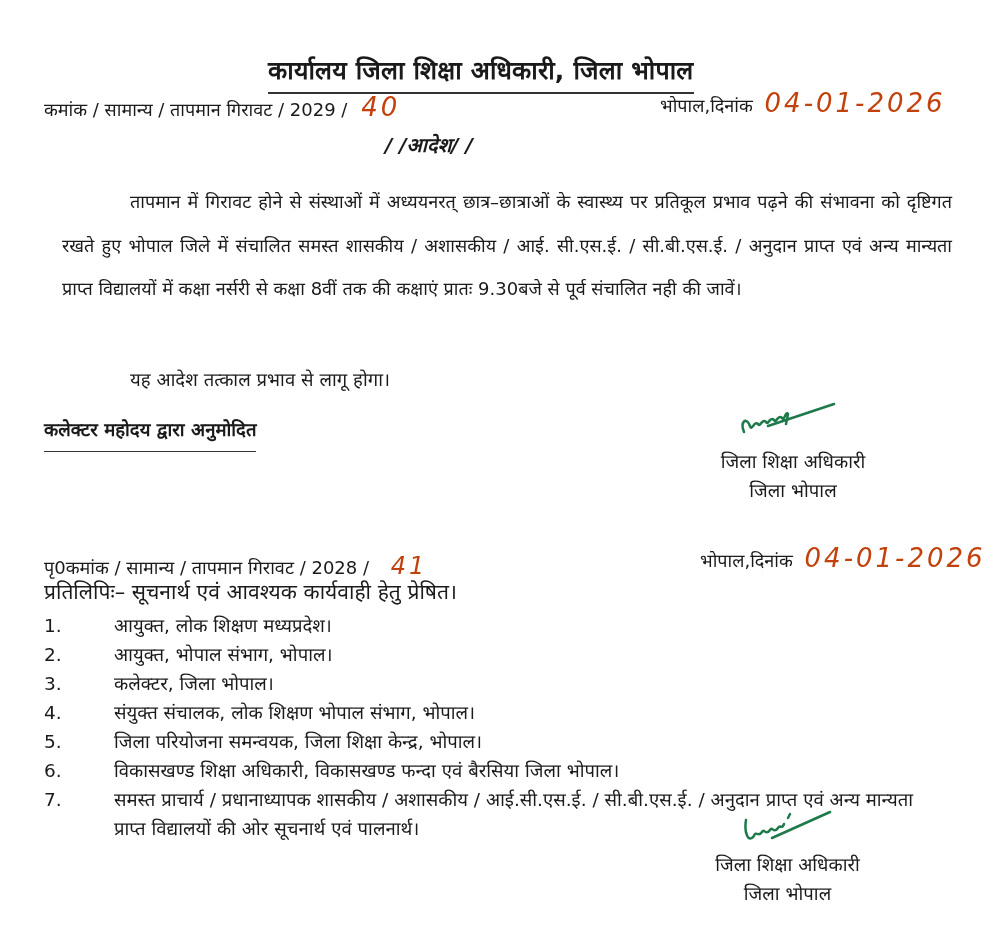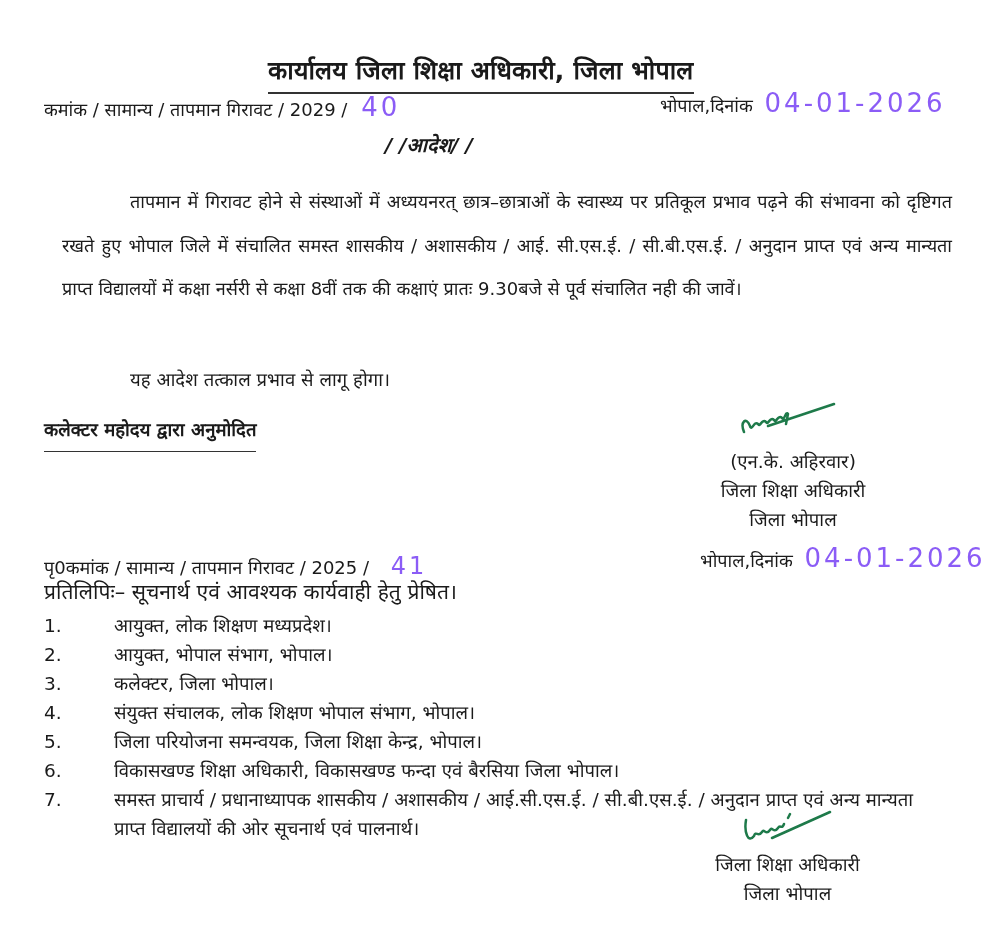--- a/index.html
+++ b/index.html
@@ -8,22 +8,22 @@
     font-family: "DejaVu Sans", "Liberation Sans", sans-serif;
     color: #1a1a1a;
   }
   .abs { position: absolute; white-space: nowrap; }
   .title {
     left: 268px; top: 52px; font-size: 25px; font-weight: bold;
     border-bottom: 2px solid #333; padding-bottom: 6px; letter-spacing: 0.2px;
   }
   .ref { font-size: 18px; }
   .hand {
-    font-family: "DejaVu Sans", sans-serif; 
-    color: #8b5cf6; font-size: 26px; letter-spacing: 3px;
+    font-family: "DejaVu Sans", sans-serif; font-style: italic;
+    color: #c2410c; font-size: 26px; letter-spacing: 3px;
   }
   .order-head { left: 385px; top: 131px; font-size: 20px; font-weight: bold; font-style: italic; }
   .para {
     position: absolute; left: 62px; width: 890px;
     font-size: 18px; line-height: 43.5px; text-align: justify;
     text-indent: 68px; top: 180px;
   }
   .para2 { position: absolute; left: 130px; top: 366px; font-size: 18.5px; }
   .approved {
     left: 44px; top: 416px; font-size: 18.5px; font-weight: bold;
@@ -61,32 +61,31 @@
 <div class="para">तापमान में गिरावट होने से संस्थाओं में अध्ययनरत् छात्र–छात्राओं के स्वास्थ्य पर प्रतिकूल प्रभाव पढ़ने की संभावना को दृष्टिगत रखते हुए भोपाल जिले में संचालित समस्त शासकीय / अशासकीय / आई. सी.एस.ई. / सी.बी.एस.ई. / अनुदान प्राप्त एवं अन्य मान्यता प्राप्त विद्यालयों में कक्षा नर्सरी से कक्षा 8वीं तक की कक्षाएं प्रातः 9.30बजे से पूर्व संचालित नही की जावें।</div>
 
 <div class="para2">यह आदेश तत्काल प्रभाव से लागू होगा।</div>
 
 <div class="abs approved">कलेक्टर महोदय द्वारा अनुमोदित</div>
 
 <svg class="signature" style="left:738px; top:402px;" width="100" height="46" viewBox="0 0 100 46">
   <path d="M6 30 C2 20, 8 14, 12 24 C14 30, 16 18, 20 22 C22 26, 24 16, 28 20 C30 24, 32 14, 36 18 C38 22, 40 12, 44 16 C46 20, 48 8, 50 12 L48 22 M30 24 L96 2" fill="none" stroke="#1e7a4a" stroke-width="2.5" stroke-linecap="round"></path>
 </svg>
 <div class="sig-block sig1">
-  <div>(एन.के. अहिरवार)</div>
   <div>जिला शिक्षा अधिकारी</div>
   <div>जिला भोपाल</div>
 </div>
 
 <div class="abs date2-label">
   <span>भोपाल,दिनांक</span>
   <span class="hand" style="margin-left:6px;">04-01-2026</span>
 </div>
 
 <div class="abs cc-ref">
-  <span>पृ0कमांक / सामान्य / तापमान गिरावट / 2025 /</span>
+  <span>पृ0कमांक / सामान्य / तापमान गिरावट / 2028 /</span>
   <span class="hand" style="margin-left:16px; font-size:24px;">41</span>
 </div>
 
 <div class="abs cc-intro">प्रतिलिपिः– सूचनार्थ एवं आवश्यक कार्यवाही हेतु प्रेषित।</div>
 
 <div class="cc-list">
   <div class="cc-item">
     <span class="cc-num">1.</span>
     <span class="cc-text">आयुक्त, लोक शिक्षण मध्यप्रदेश।</span>
   </div>

